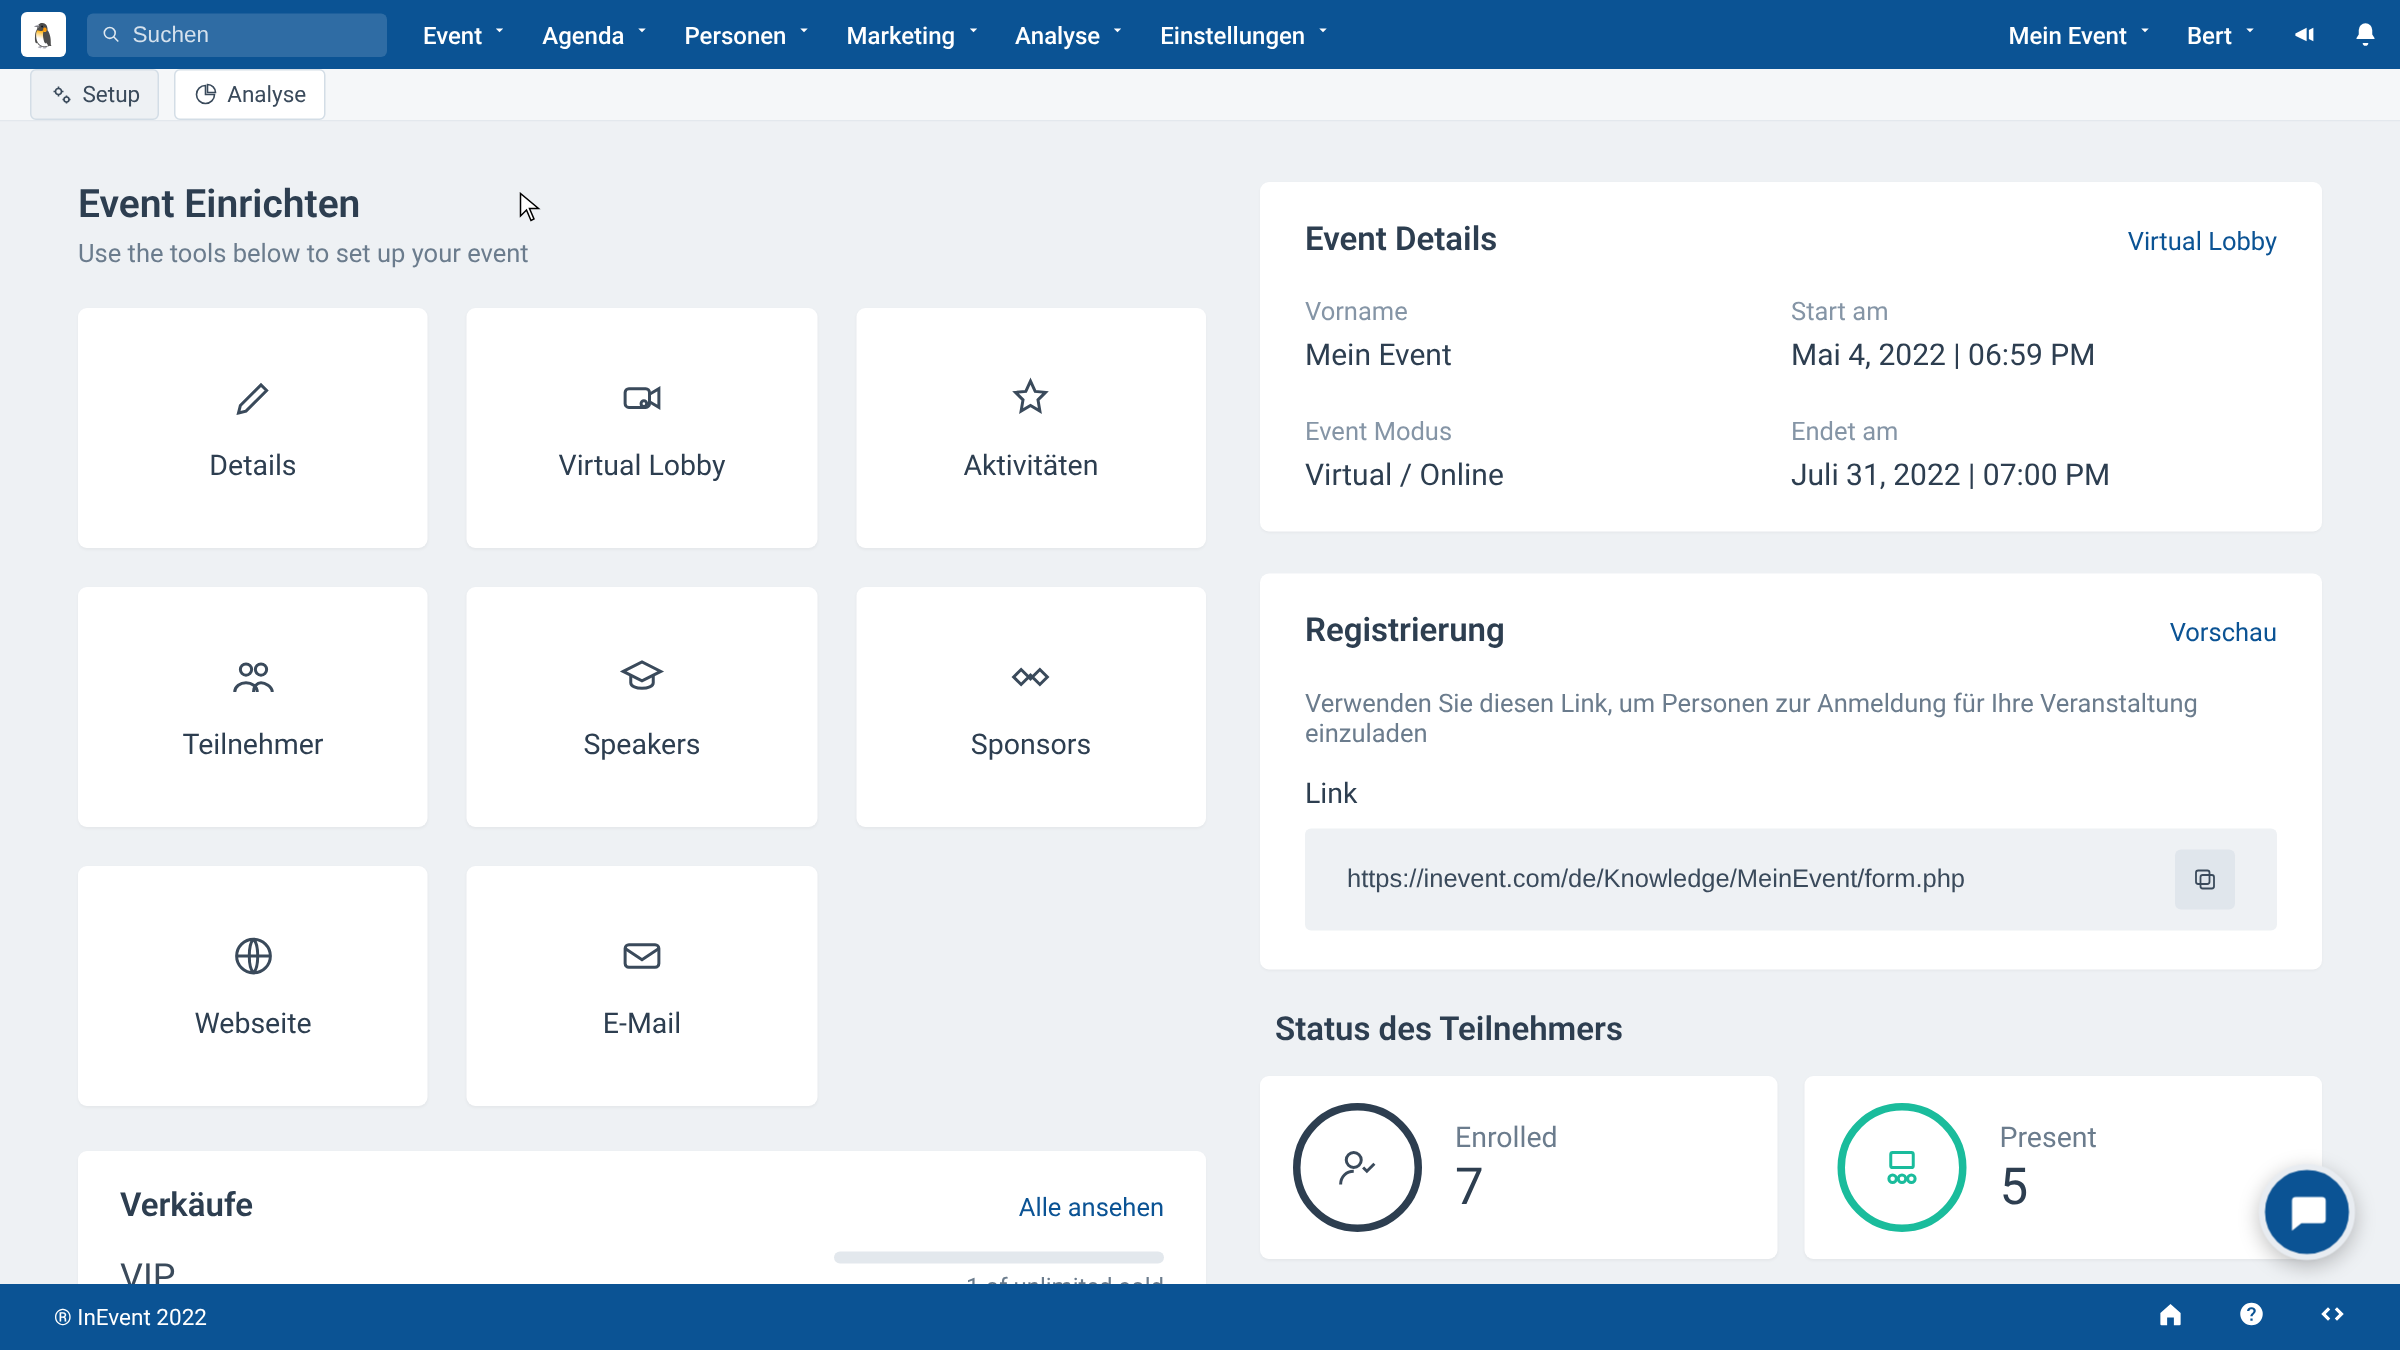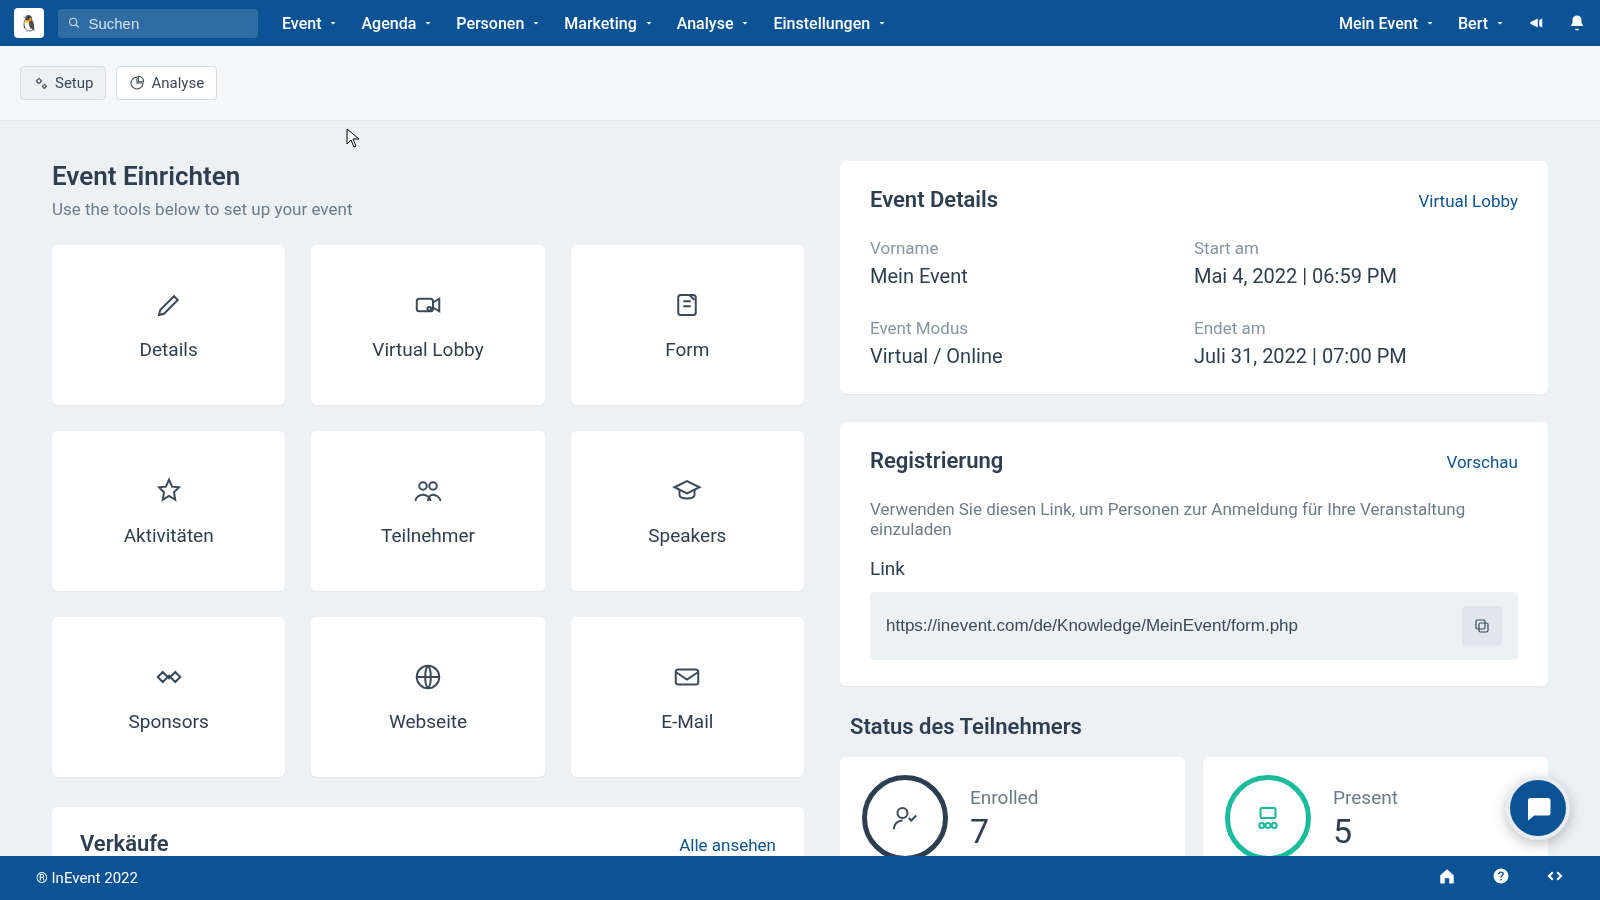--- a/index.html
+++ b/index.html
@@ -4,27 +4,27 @@
 <style>
 * { box-sizing: border-box; margin: 0; padding: 0; }
 body { font-family: -apple-system, BlinkMacSystemFont, "Segoe UI", Roboto, sans-serif; background: #eef1f4; color: #3a4a5b; width: 1600px; height: 900px; overflow: hidden; position: relative; }
 .topbar { background: #0b5394; height: 46px; display: flex; align-items: center; padding: 0 14px; color: #fff; gap: 14px; }
 .logo { width: 30px; height: 30px; background: #fff; border-radius: 4px; display: flex; align-items: center; justify-content: center; font-size: 16px; }
 .search-wrap { background: rgba(255,255,255,0.15); border-radius: 4px; display: flex; align-items: center; padding: 6px 10px; width: 200px; }
 .search-wrap svg { width: 14px; height: 14px; opacity: .85; }
 .search-wrap input { background: transparent; border: 0; outline: 0; color: #fff; font-size: 15px; margin-left: 8px; width: 100%; }
 .search-wrap input::placeholder { color: rgba(255,255,255,.8); }
 .nav { display: flex; gap: 22px; margin-left: 10px; }
-.nav-item { display: flex; align-items: center; gap: 6px; font-size: 16px; cursor: pointer; font-weight: 500; }
+.nav-item { display: flex; gap: 6px; font-size: 16px; cursor: pointer; font-weight: 500; }
 .nav-item svg { width: 12px; height: 12px; }
 .spacer { flex: 1; }
 .right-nav { display: flex; align-items: center; gap: 22px; }
 .icon-btn { cursor: pointer; display: flex; align-items: center; }
 .icon-btn svg { width: 18px; height: 18px; fill: #fff; }
-.subbar { background: #f5f7f9; border-bottom: 1px solid #e3e8ed; padding: 20px 20px; display: flex; gap: 10px; }
+.subbar { background: #f5f7f9; border-bottom: 1px solid #e3e8ed; padding: 0 20px; display: flex; gap: 10px; }
 .subtab { border: 1px solid #d3dde6; border-radius: 4px; padding: 7px 12px; display: flex; align-items: center; gap: 6px; font-size: 15px; color: #3a4a5b; cursor: pointer; background: #fff; }
 .subtab.active { background: #eef1f4; }
 .subtab svg { width: 16px; height: 16px; }
 .page { padding: 40px 52px 24px; display: flex; gap: 36px; height: 778px; overflow-y: auto; }
 .left { width: 752px; }
 .page-title { font-size: 26px; font-weight: 600; color: #2d3e50; margin-bottom: 8px; }
 .page-sub { font-size: 17px; color: #6b7c8d; margin-bottom: 26px; }
 .tile-grid { display: grid; grid-template-columns: repeat(3, 1fr); gap: 26px; }
 .tile { background: #fff; border-radius: 6px; height: 160px; display: flex; flex-direction: column; align-items: center; justify-content: center; gap: 18px; cursor: pointer; box-shadow: 0 1px 2px rgba(0,0,0,.04); }
 .tile svg { width: 30px; height: 30px; stroke: #3a4a5b; fill: none; stroke-width: 1.6; }
@@ -38,21 +38,21 @@
 .sales-right { text-align: right; }
 .sales-bar { width: 220px; height: 8px; background: #e3e8ed; border-radius: 4px; margin-bottom: 6px; }
 .sales-text { font-size: 16px; color: #6b7c8d; }
 .right { flex: 1; width: 740px; }
 .panel { background: #fff; border-radius: 6px; padding: 26px 30px; box-shadow: 0 1px 2px rgba(0,0,0,.04); margin-bottom: 28px; }
 .panel-head { display: flex; justify-content: space-between; align-items: baseline; margin-bottom: 26px; }
 .detail-grid { display: grid; grid-template-columns: 1fr 1fr; row-gap: 30px; }
 .detail-label { font-size: 17px; color: #8595a6; margin-bottom: 6px; }
 .detail-value { font-size: 20px; color: #2d3e50; }
 .link-label { font-size: 19px; color: #2d3e50; margin-bottom: 12px; margin-top: 6px; }
-.link-box { background: #eef1f4; border-radius: 4px; display: flex; align-items: center; padding: 14px 16px; }
+.link-box { background: #eef1f4; border-radius: 4px; display: flex; align-items: center; padding: 14px 28px; }
 .link-box input { flex: 1; background: transparent; border: 0; outline: 0; font-size: 17px; color: #3a4a5b; }
 .copy-btn { background: #e0e6ec; border-radius: 4px; width: 40px; height: 40px; display: flex; align-items: center; justify-content: center; cursor: pointer; }
 .copy-btn svg { width: 18px; height: 18px; stroke: #3a4a5b; fill: none; stroke-width: 1.6; }
 .reg-desc { font-size: 17px; color: #6b7c8d; margin-bottom: 18px; }
 .status-title { font-size: 22px; font-weight: 600; color: #2d3e50; margin: 4px 0 18px 10px; }
 .status-row { display: flex; gap: 18px; }
 .status-card { background: #fff; border-radius: 6px; padding: 18px 22px; flex: 1; display: flex; align-items: center; gap: 22px; box-shadow: 0 1px 2px rgba(0,0,0,.04); }
 .ring { width: 86px; height: 86px; border-radius: 50%; border: 5px solid #2d3e50; display: flex; align-items: center; justify-content: center; }
 .ring.green { border-color: #1abc9c; }
 .ring svg { width: 30px; height: 30px; stroke: #3a4a5b; fill: none; stroke-width: 1.6; }
@@ -176,28 +176,20 @@
       <div class="tile">
           <svg viewBox="0 0 24 24">
             <rect x="3" y="7" width="13" height="10" rx="2"></rect>
             <path d="M16 10l5-3v10l-5-3"></path>
             <circle cx="13" cy="15" r="1.5"></circle>
           </svg>
           <div class="tile-label">Virtual Lobby</div>
         </div>
       <div class="tile">
           <svg viewBox="0 0 24 24">
-            <rect x="5" y="4" width="14" height="16" rx="2"></rect>
-            <path d="M9 9h6M9 13h6"></path>
-            <path d="M14 4l4 4"></path>
-          </svg>
-          <div class="tile-label">Form</div>
-        </div>
-      <div class="tile">
-          <svg viewBox="0 0 24 24">
             <path d="M12 3l2.5 5.5L20 9l-4 4 1 6-5-3-5 3 1-6-4-4 5.5-.5L12 3z"></path>
           </svg>
           <div class="tile-label">Aktivitäten</div>
         </div>
       <div class="tile">
           <svg viewBox="0 0 24 24">
             <circle cx="8" cy="8" r="3"></circle>
             <circle cx="16" cy="8" r="3"></circle>
             <path d="M2 20c0-3 3-5 6-5s6 2 6 5M12 20c0-3 2-5 4-5s6 2 6 5"></path>
           </svg>

